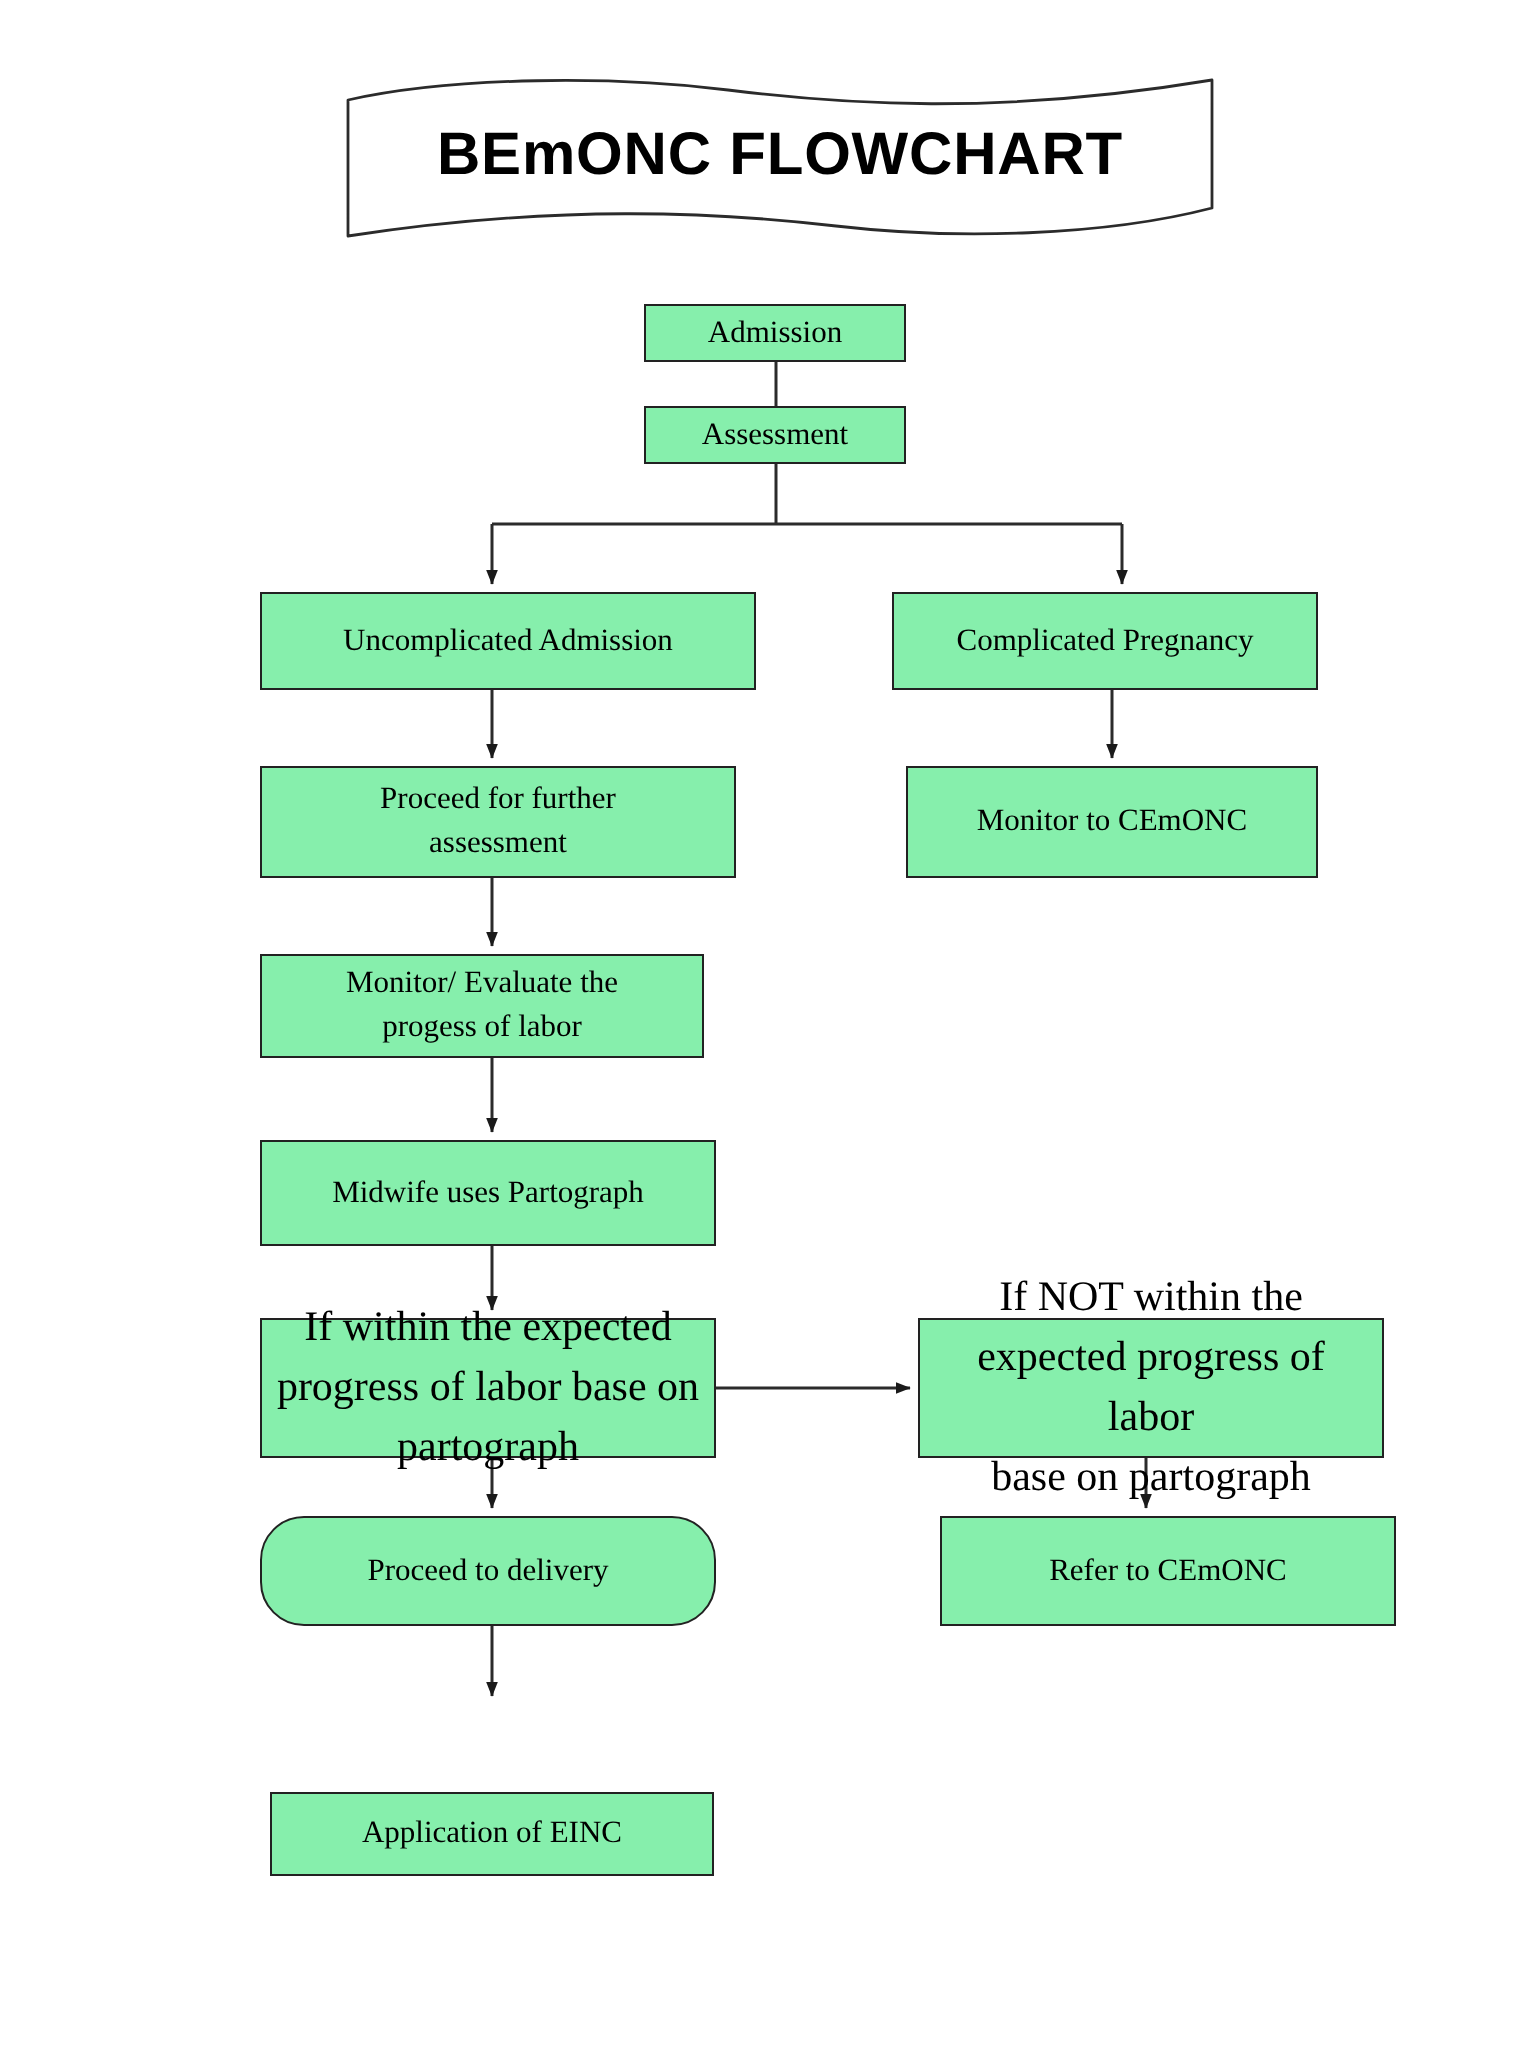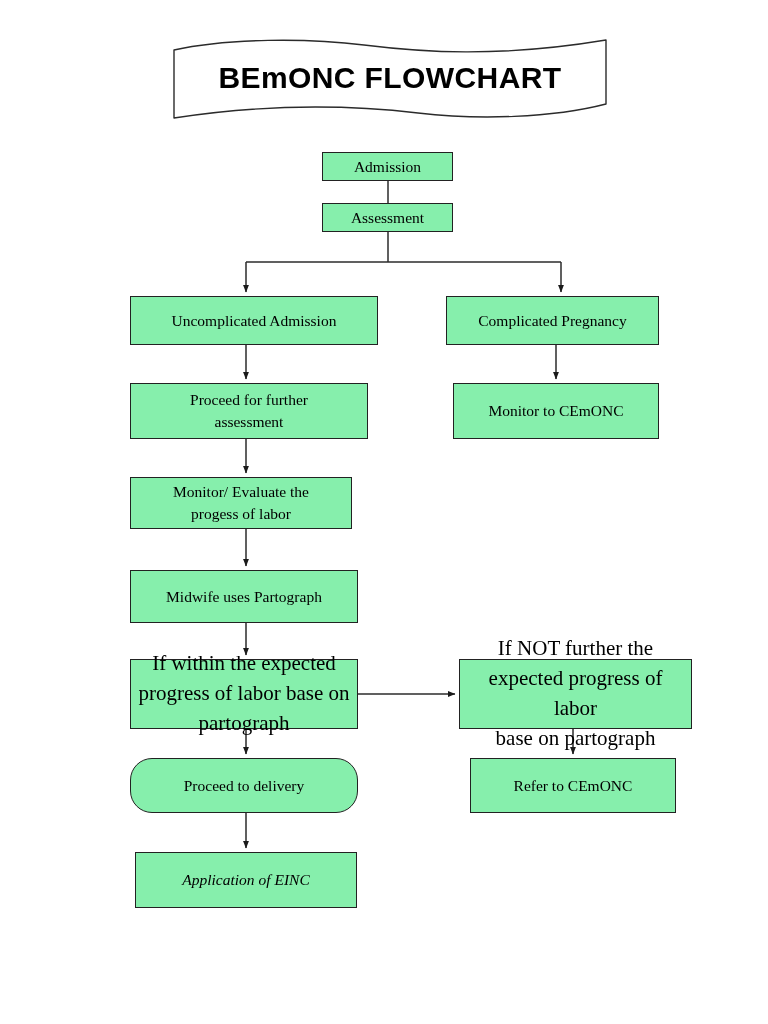--- a/index.html
+++ b/index.html
@@ -49,22 +49,22 @@
   #n-assessment     { left: 322px; top: 203px; width: 131px; height: 29px; }
   #n-uncomplicated  { left: 130px; top: 296px; width: 248px; height: 49px; }
   #n-complicated    { left: 446px; top: 296px; width: 213px; height: 49px; text-align: center; }
   #n-proceed-assess { left: 130px; top: 383px; width: 238px; height: 56px; }
   #n-referred       { left: 453px; top: 383px; width: 206px; height: 56px; }
   #n-monitor        { left: 130px; top: 477px; width: 222px; height: 52px; }
   #n-midwife        { left: 130px; top: 570px; width: 228px; height: 53px; }
   #n-if-within      { left: 130px; top: 659px; width: 228px; height: 70px; }
   #n-if-not-within  { left: 459px; top: 659px; width: 233px; height: 70px; }
   #n-proceed-del    { left: 130px; top: 758px; width: 228px; height: 55px; border-radius: 22px; }
-  #n-refer          { left: 470px; top: 758px; width: 206px; height: 55px; }
-  #n-einc           { left: 135px; top: 852px; width: 222px; height: 56px; font-style: italic; }
+  #n-refer          { left: 470px; top: 758px; width: 228px; height: 55px; }
+  #n-einc           { left: 135px; top: 896px; width: 222px; height: 42px; }
 
   
   #banner {
     position: absolute;
     left: 168px;
     top: 32px;
     width: 444px;
     height: 92px;
   }
   #banner svg { display: block; }
@@ -170,21 +170,21 @@
 progess of labor</span>
   </div>
 
   <div class="node small" id="n-if-within">
     <span class="node-text">If within the expected
 progress of labor base on
 partograph</span>
   </div>
 
   <div class="node small" id="n-if-not-within">
-    <span class="node-text">If  NOT further the
+    <span class="node-text">If  NOT within the
 expected progress of labor
 base on partograph</span>
   </div>
 
   <div class="node" id="n-proceed-del">
     <span class="node-text">Proceed to delivery</span>
   </div>
 
   <div class="node" id="n-refer">
     <span class="node-text">Refer to CEmONC</span>

